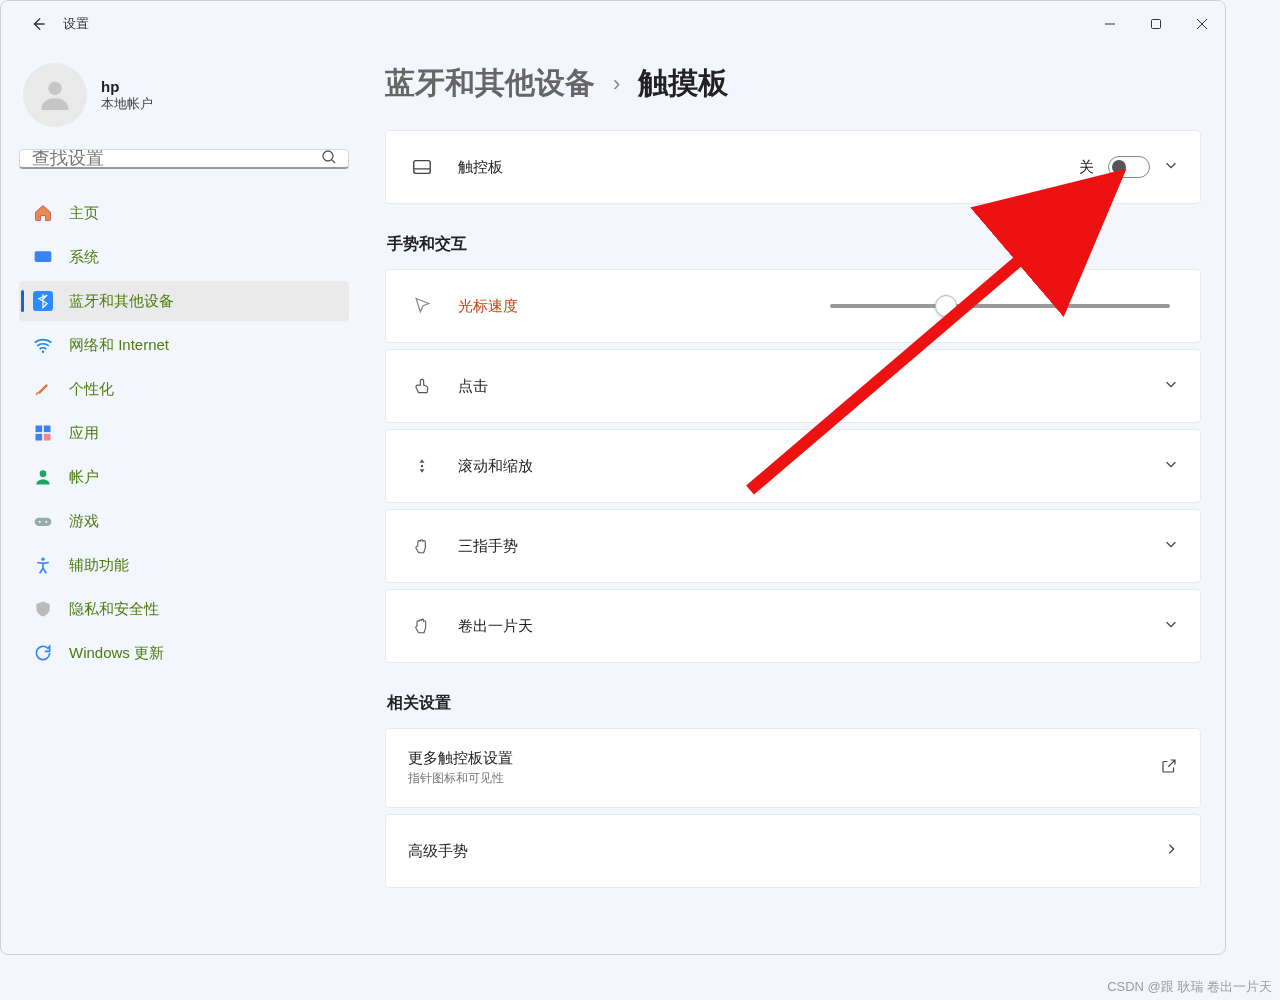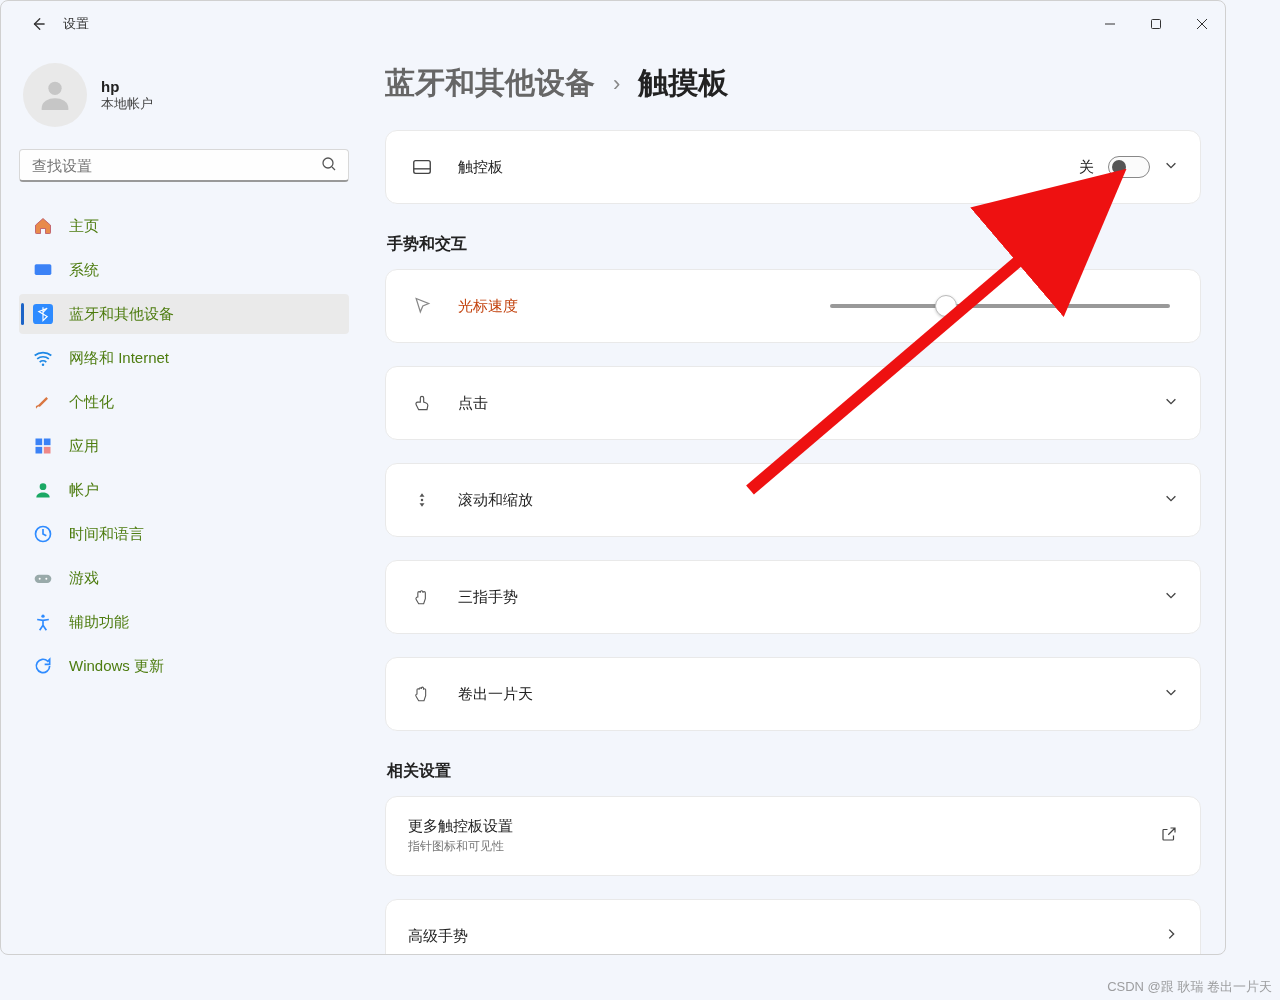--- a/index.html
+++ b/index.html
@@ -14,33 +14,33 @@
 .winctrl { width: 46px; height: 40px; display: flex; align-items: center; justify-content: center; cursor: pointer; }
 .winctrl svg { width: 12px; height: 12px; }
 .content { display: flex; height: calc(100% - 46px); }
 .sidebar { width: 360px; padding: 8px 12px 8px 18px; }
 .user-block { display: flex; align-items: center; gap: 14px; padding: 8px 0 22px 4px; }
 .avatar { width: 64px; height: 64px; border-radius: 50%; background: #e9e9e9; display: flex; align-items: center; justify-content: center; }
 .avatar svg { width: 40px; height: 40px; fill: #c6c6c6; }
 .user-info .name { font-size: 15px; font-weight: 600; color: #222; }
 .user-info .sub { font-size: 13px; color: #444; }
 .searchbox { position: relative; margin-bottom: 24px; }
-.searchbox input { width: 100%; height: 33px; border: 1px solid #d8d8d8; border-bottom: 2px solid #999; border-radius: 4px; padding: 0 40px 0 12px; font-size: 15px; background: #fefefe; }
+.searchbox input { width: 100%; height: 20px; border: 1px solid #d8d8d8; border-bottom: 2px solid #999; border-radius: 4px; padding: 0 40px 0 12px; font-size: 18px; background: #fefefe; }
 .searchbox .sicon { position: absolute; right: 12px; top: 50%; transform: translateY(-50%); color: #555; }
 .nav { display: flex; flex-direction: column; gap: 4px; }
 .nav-item { display: flex; align-items: center; gap: 16px; height: 40px; padding: 0 14px; border-radius: 4px; cursor: pointer; font-size: 15px; color: #4d7c0f; position: relative; }
 .nav-item.active { background: #eaeaea; }
 .nav-item.active::before { content: ""; position: absolute; left: 2px; top: 9px; bottom: 9px; width: 3px; background: #1b63c7; border-radius: 2px; }
 .nav-item .nicon { width: 20px; height: 20px; display: inline-flex; align-items: center; justify-content: center; }
 .main { flex: 1; padding: 16px 24px 24px 24px; overflow-y: auto; }
 .breadcrumb { display: flex; align-items: center; gap: 18px; margin-bottom: 26px; }
 .breadcrumb .bc { font-size: 30px; color: #666; font-weight: 600; }
 .breadcrumb .sep { font-size: 22px; color: #888; }
 .breadcrumb .cur { font-size: 30px; font-weight: 600; color: #222; }
-.card { background: #fff; border: 1px solid #e9e9e9; border-radius: 12px; margin-bottom: 23px; }
+.card { background: #fff; border: 1px solid #e9e9e9; border-radius: 4px; margin-bottom: 6px; }
 .row { display: flex; align-items: center; padding: 18px 22px; min-height: 72px; cursor: pointer; }
 .row .ricon { width: 28px; margin-right: 22px; display: flex; justify-content: center; color: #555; }
 .row .rlabel { flex: 1; font-size: 15px; color: #222; }
 .row .rlabel.muted { color: #c2410c; }
 .row .rsub { font-size: 12px; color: #777; margin-top: 2px; }
 .row .chev { color: #555; }
 .section-title { font-size: 16px; font-weight: 600; color: #222; margin: 30px 0 14px 2px; }
 .toggle { width: 42px; height: 22px; border-radius: 11px; border: 1px solid #888; background: #fbfbfb; position: relative; margin: 0 14px; }
 .toggle .knob { width: 14px; height: 14px; border-radius: 50%; background: #555; position: absolute; left: 3px; top: 3px; }
 .slider-track { flex: 1; max-width: 340px; height: 4px; background: #999; border-radius: 2px; position: relative; margin-left: auto; margin-right: 8px; }
@@ -164,44 +164,43 @@
               <svg width="20" height="20" viewBox="0 0 24 24">
                 <circle cx="12" cy="8" r="4" fill="#1aa864"></circle>
                 <path d="M4 21c0-4 4-6 8-6s8 2 8 6" fill="#1aa864"></path>
               </svg>
             </span>
             <span>帐户</span>
           </div>
         <div class="nav-item">
             <span class="nicon">
               <svg width="20" height="20" viewBox="0 0 24 24">
-                <circle cx="12" cy="12" r="9" fill="none" stroke="#2e8bff" stroke-width="2"></circle>
-                <path d="M12 6v6l4 2" stroke="#2e8bff" stroke-width="2" fill="none"></path>
-              </svg>
-            </span>
-            <span>时间和语言</span>
-          </div>
-        <div class="nav-item">
-            <span class="nicon">
-              <svg width="20" height="20" viewBox="0 0 24 24">
                 <rect x="2" y="8" width="20" height="10" rx="5" fill="#9aa"></rect>
                 <circle cx="8" cy="13" r="1.2" fill="#fff"></circle>
                 <circle cx="16" cy="13" r="1.2" fill="#fff"></circle>
               </svg>
             </span>
             <span>游戏</span>
           </div>
         <div class="nav-item">
             <span class="nicon">
               <svg width="20" height="20" viewBox="0 0 24 24">
                 <circle cx="12" cy="5" r="2" fill="#2e8bff"></circle>
                 <path d="M5 9l7 1 7-1M12 10v6m-4 6 4-6 4 6" stroke="#2e8bff" stroke-width="2" fill="none"></path>
               </svg>
             </span>
             <span>辅助功能</span>
+          </div>
+        <div class="nav-item">
+            <span class="nicon">
+              <svg width="20" height="20" viewBox="0 0 24 24">
+                <path d="M12 3l8 3v5c0 5-3 8-8 10-5-2-8-5-8-10V6z" fill="#bbb"></path>
+              </svg>
+            </span>
+            <span>隐私和安全性</span>
           </div>
         <div class="nav-item">
             <span class="nicon">
               <svg width="20" height="20" viewBox="0 0 24 24">
                 <path d="M20 12a8 8 0 1 1-2.3-5.7L20 4v6h-6" stroke="#2e8bff" stroke-width="2" fill="none"></path>
               </svg>
             </span>
             <span>Windows 更新</span>
           </div>
       </div>

